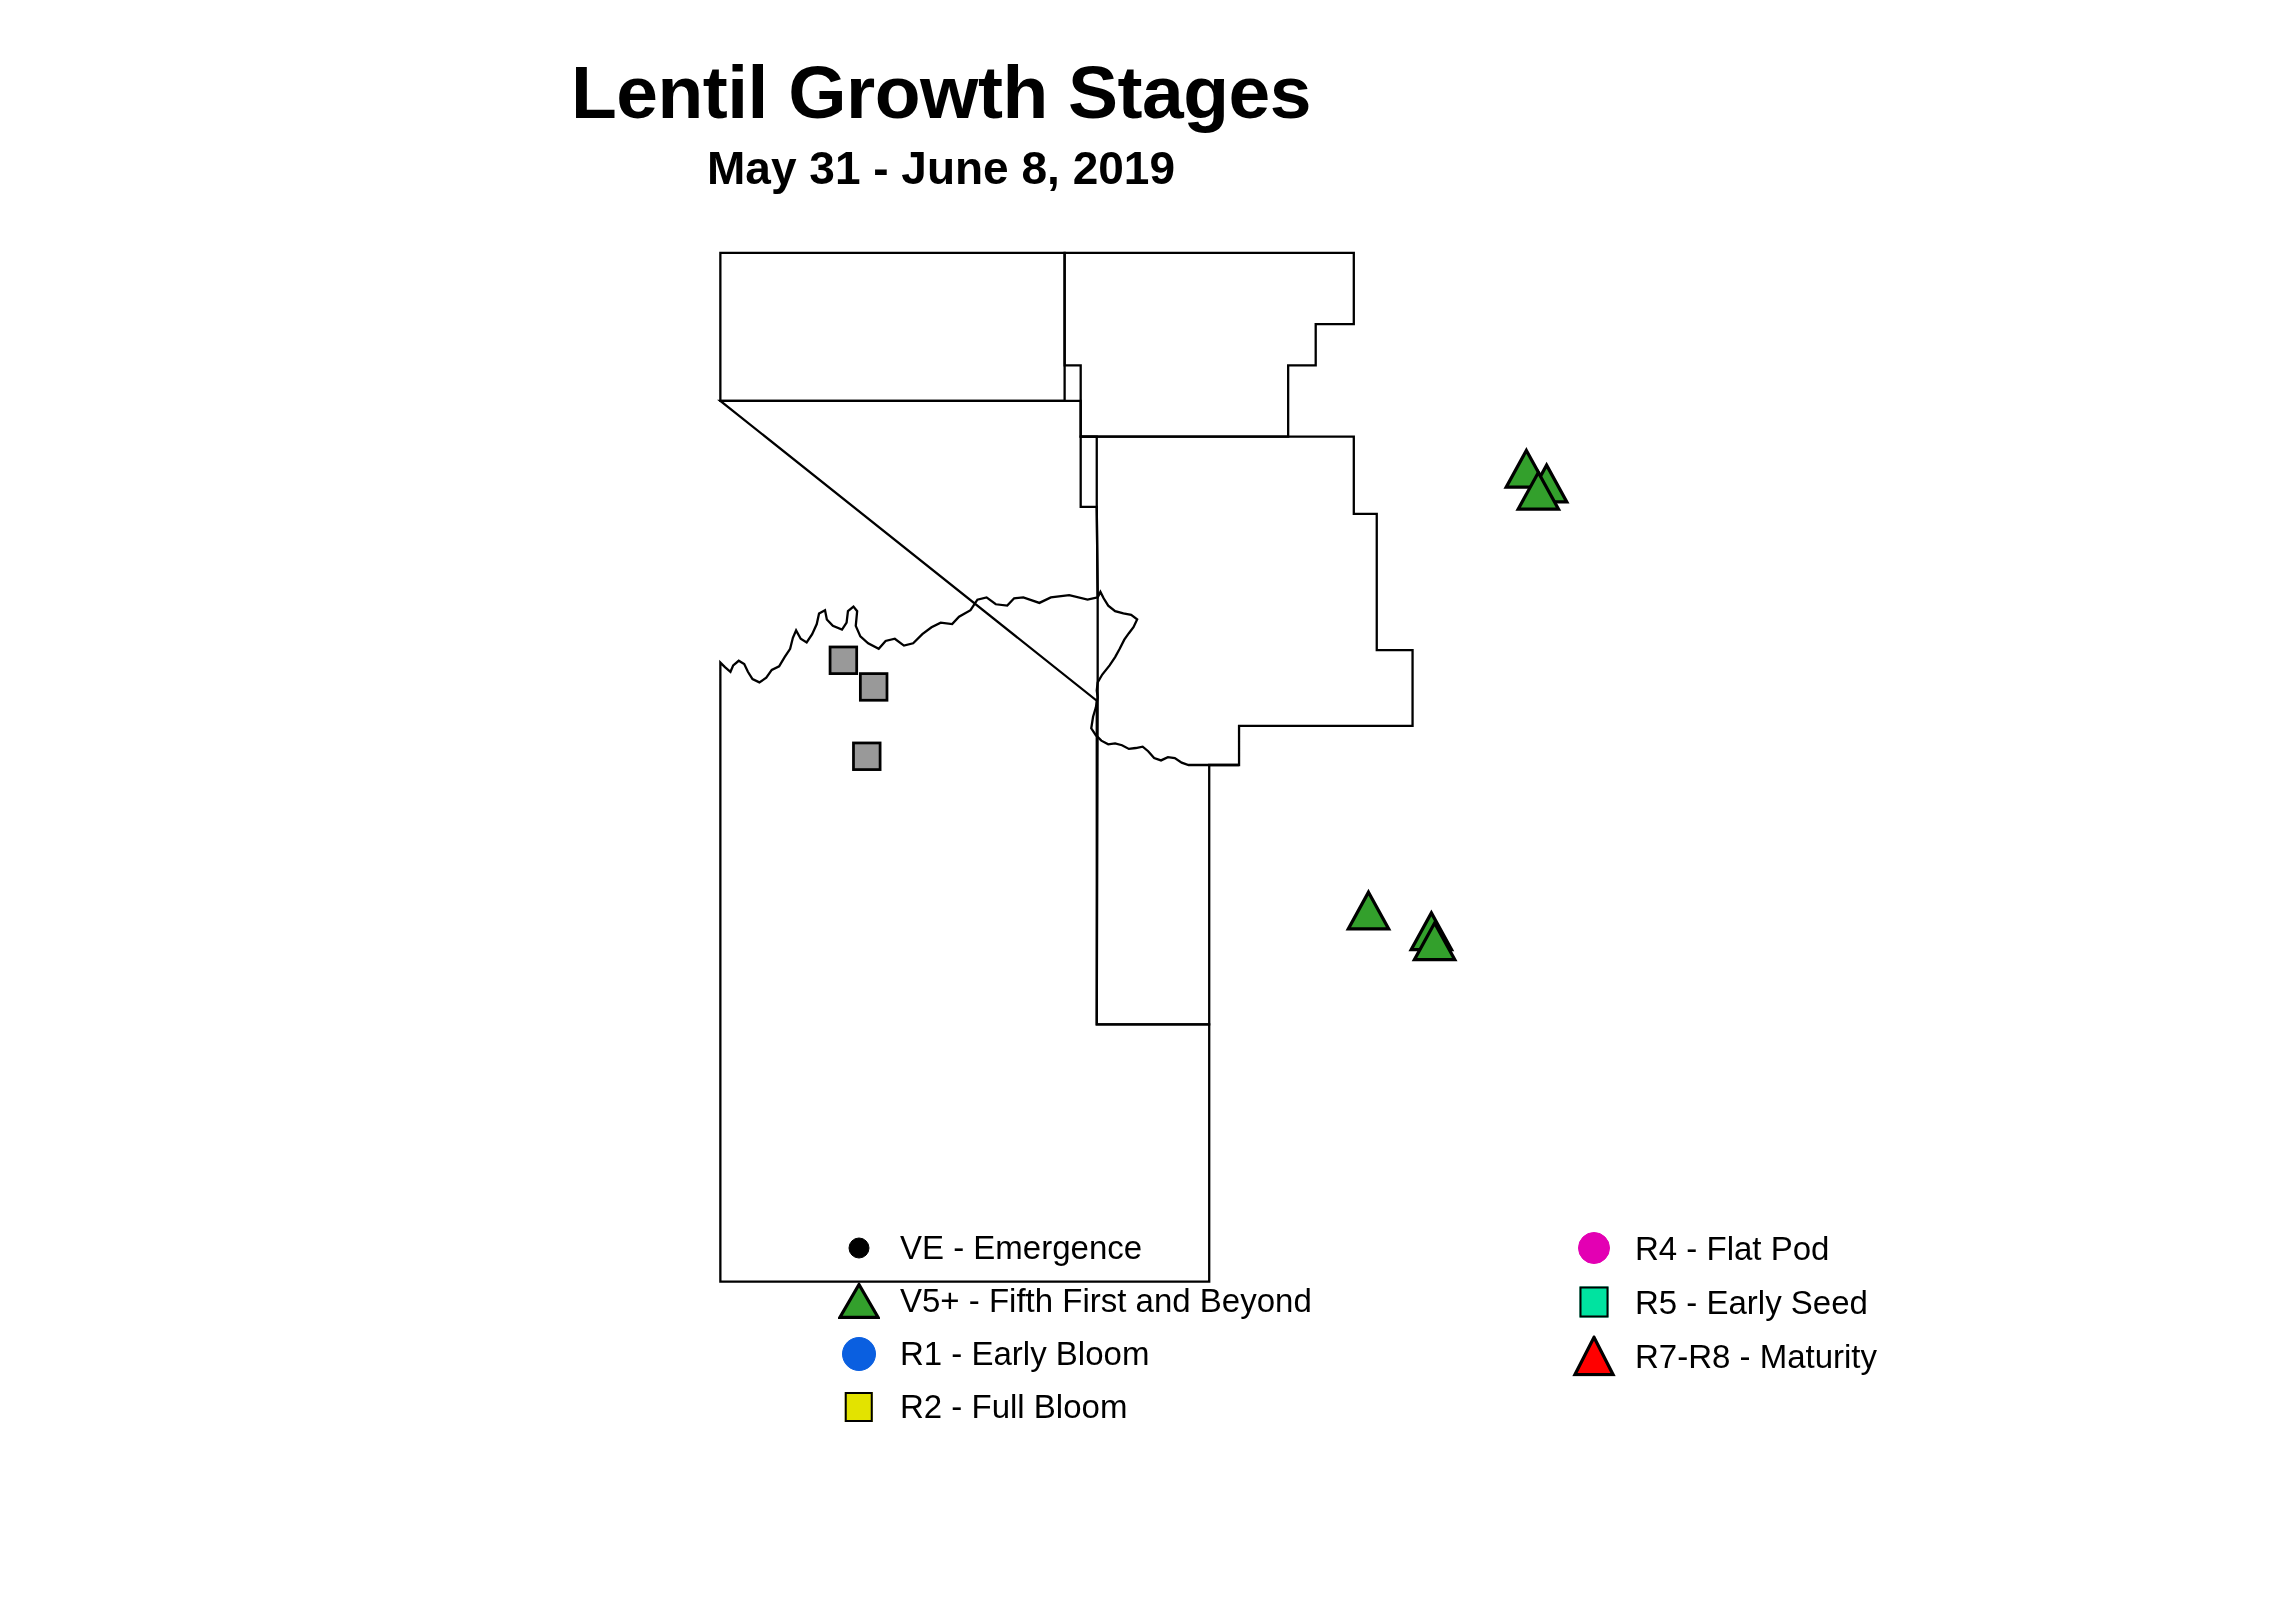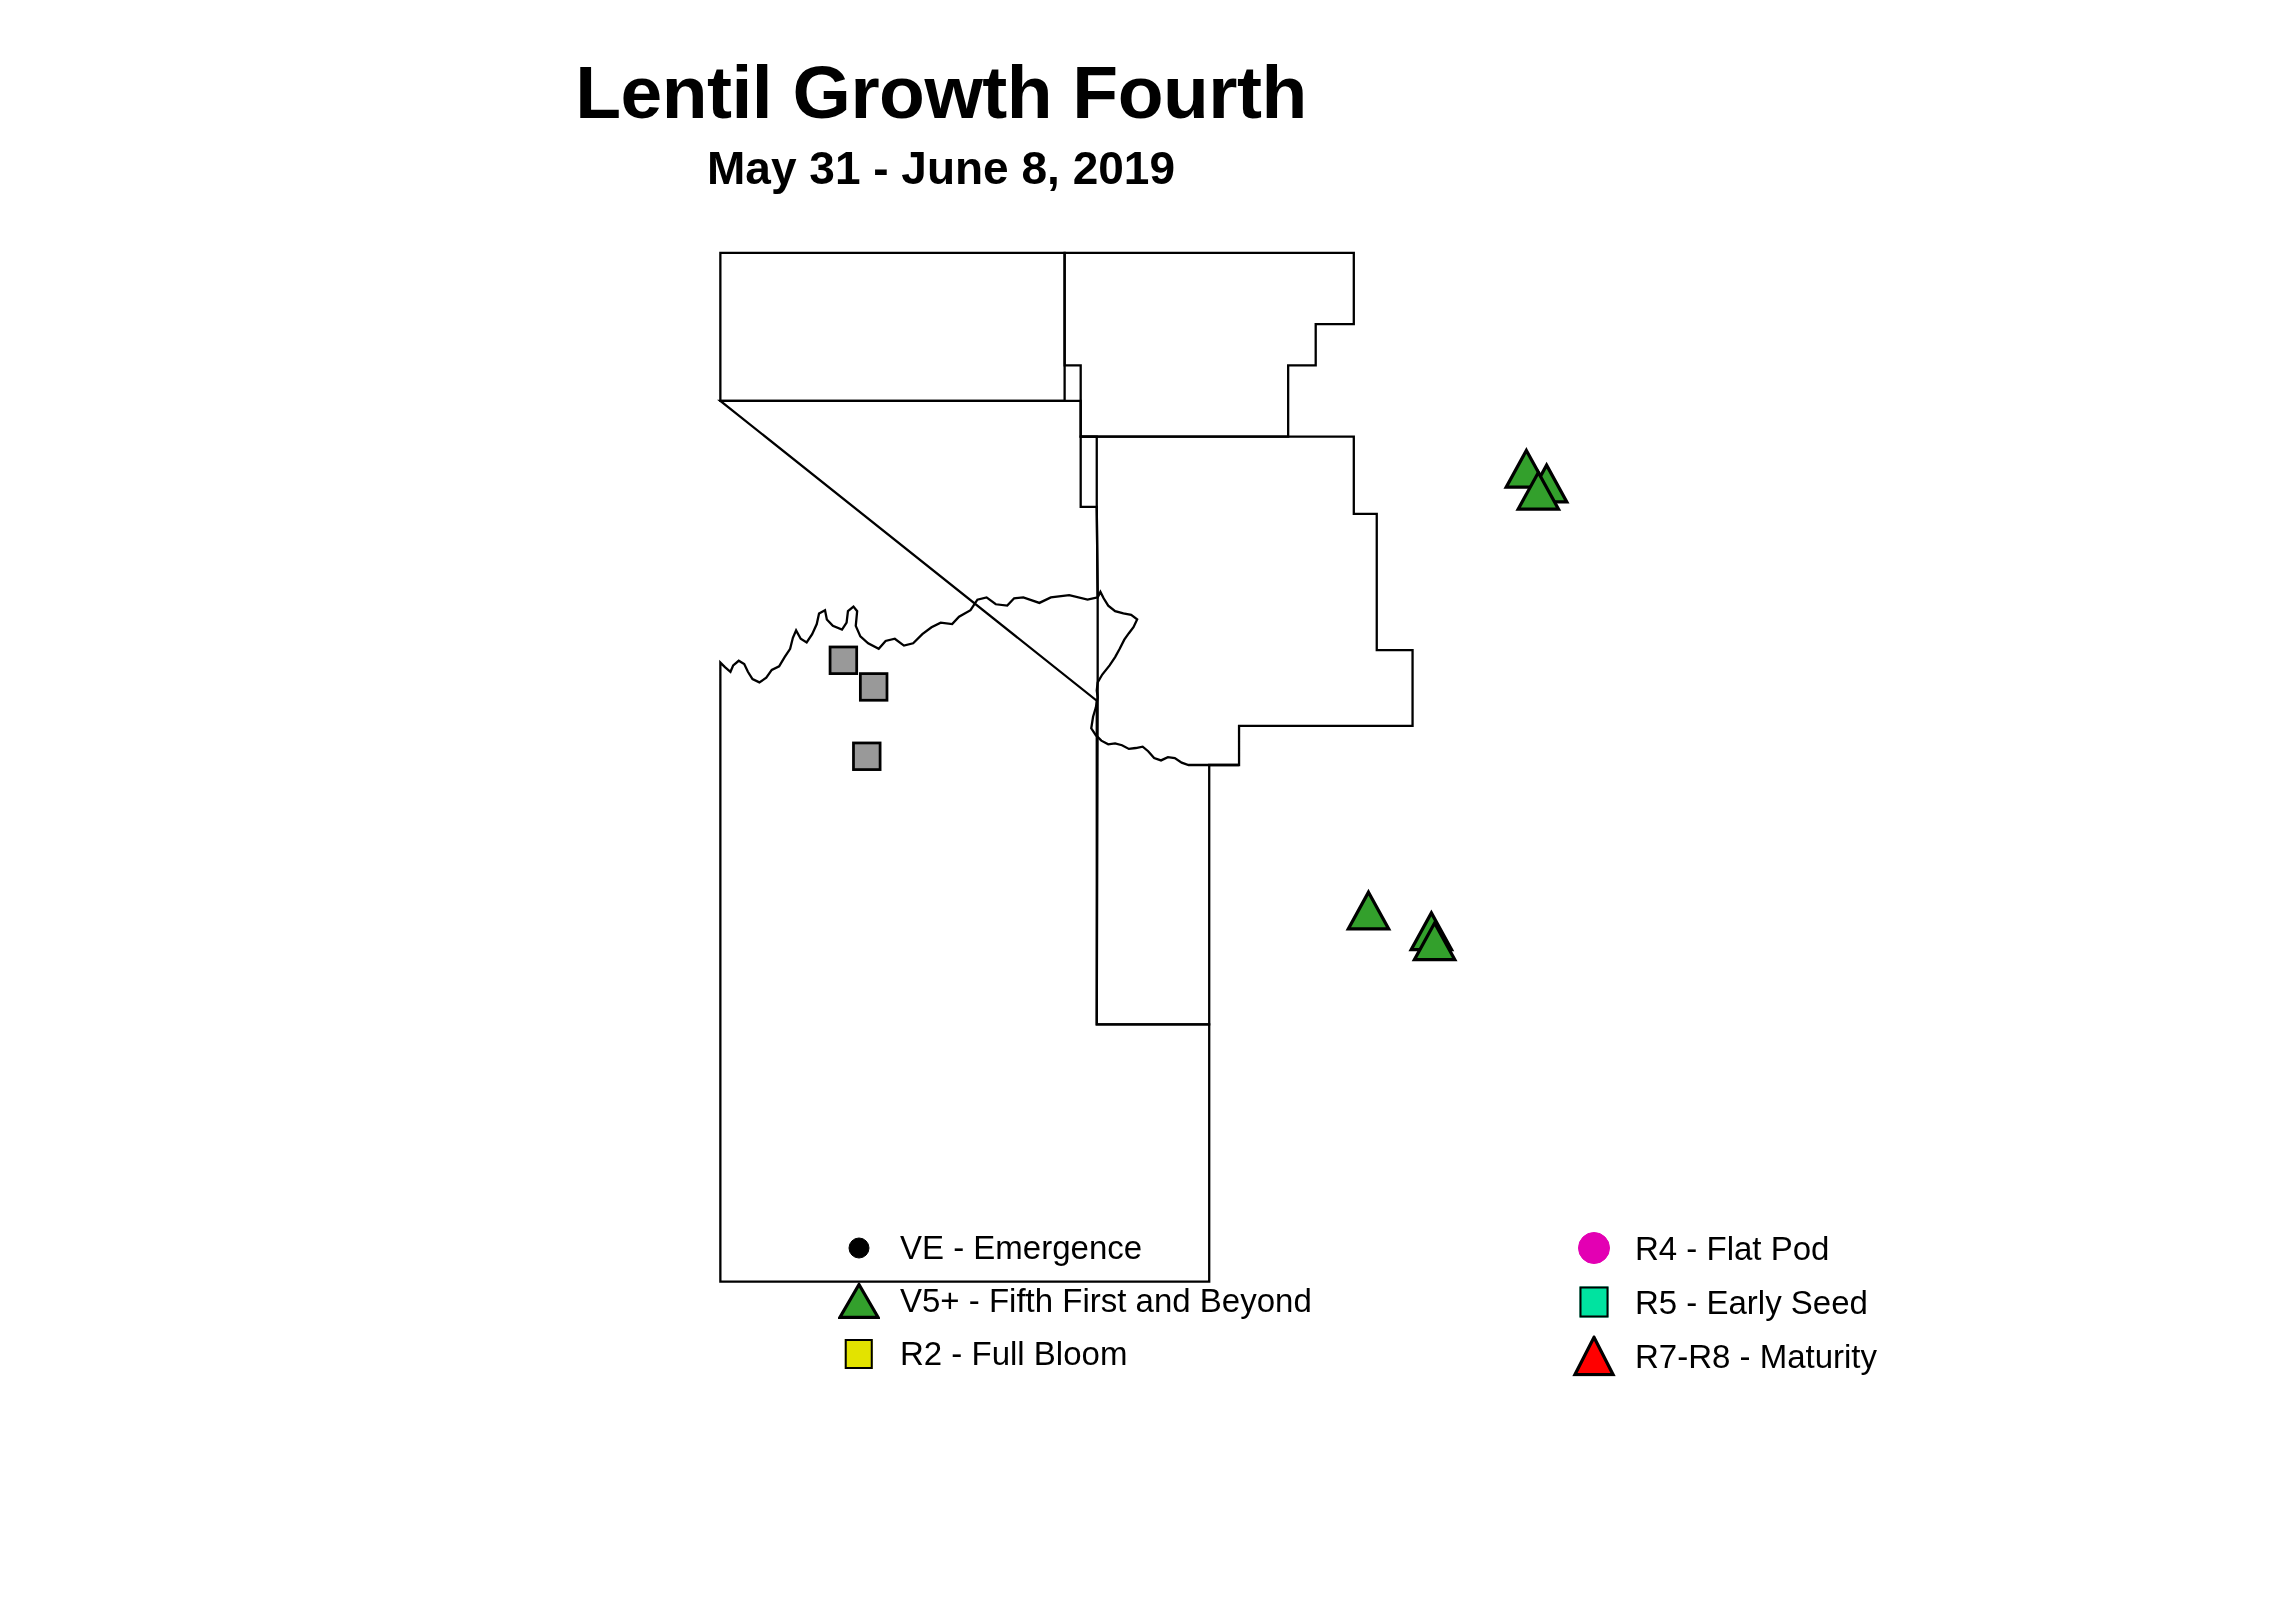--- a/index.html
+++ b/index.html
@@ -105,21 +105,21 @@
     white-space: nowrap;
     line-height: 1.0;
   }
 </style>
 </head>
 <body>
 
 <div class="page">
 
   <div class="title-block">
-    <div class="main-title">Lentil Growth Fourth</div>
+    <div class="main-title">Lentil Growth Stages</div>
     <div class="sub-title">May 31 - June 8, 2019</div>
   </div>
 
   <div class="map-wrap">
     <svg class="map-svg" viewBox="0 0 3050 2330" preserveAspectRatio="none">
 
       <g fill="none" stroke="#000000" stroke-width="5" stroke-linejoin="miter" stroke-linecap="butt">
 
         <path d="M 40 50 L 790 50 L 790 372 L 40 372 Z"></path>
 
@@ -291,20 +291,26 @@
 
       <div class="legend-row">
         <div class="swatch-cell">
           <svg class="swatch" width="42" height="37" viewBox="0 0 92 80">
             <polygon points="46,4 88,76 4,76" fill="#33A02C" stroke="#000000" stroke-width="7"></polygon>
           </svg>
         </div>
         <div class="legend-label">V5+ - Fifth First and Beyond</div>
       </div>
 
+      <div class="legend-row">
+        <div class="swatch-cell">
+          <div class="swatch sw-circle" style="width:34px;height:34px;background:#0A5FE0;border-color:#0A5FE0;"></div>
+        </div>
+        <div class="legend-label">R1 - Early Bloom</div>
+      </div>
 
       <div class="legend-row">
         <div class="swatch-cell">
           <div class="swatch sw-square" style="width:28.5px;height:30px;background:#E3E300;"></div>
         </div>
         <div class="legend-label">R2 - Full Bloom</div>
       </div>
 
     </div>
 

